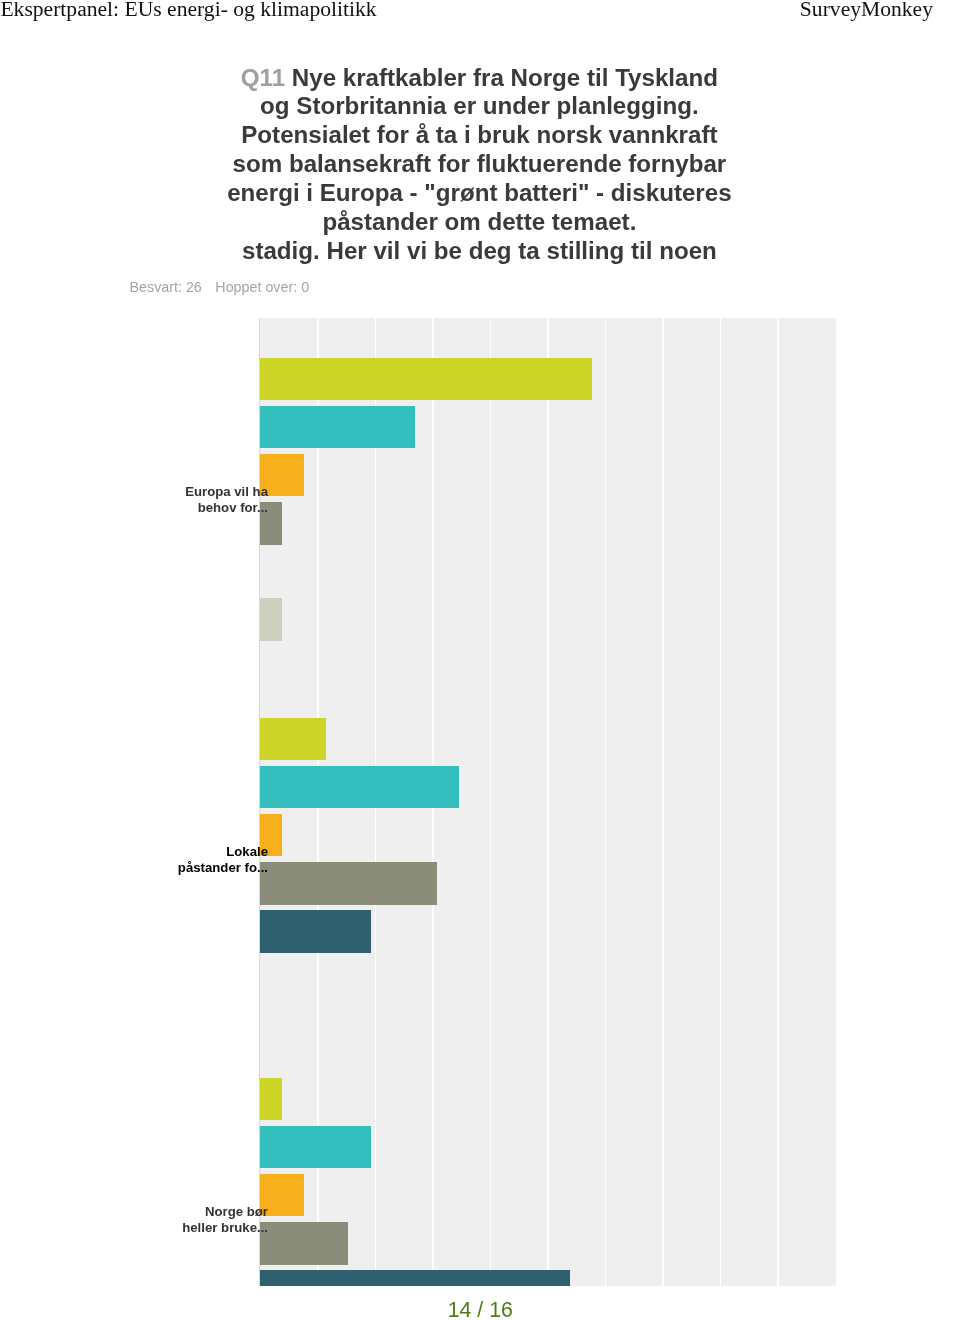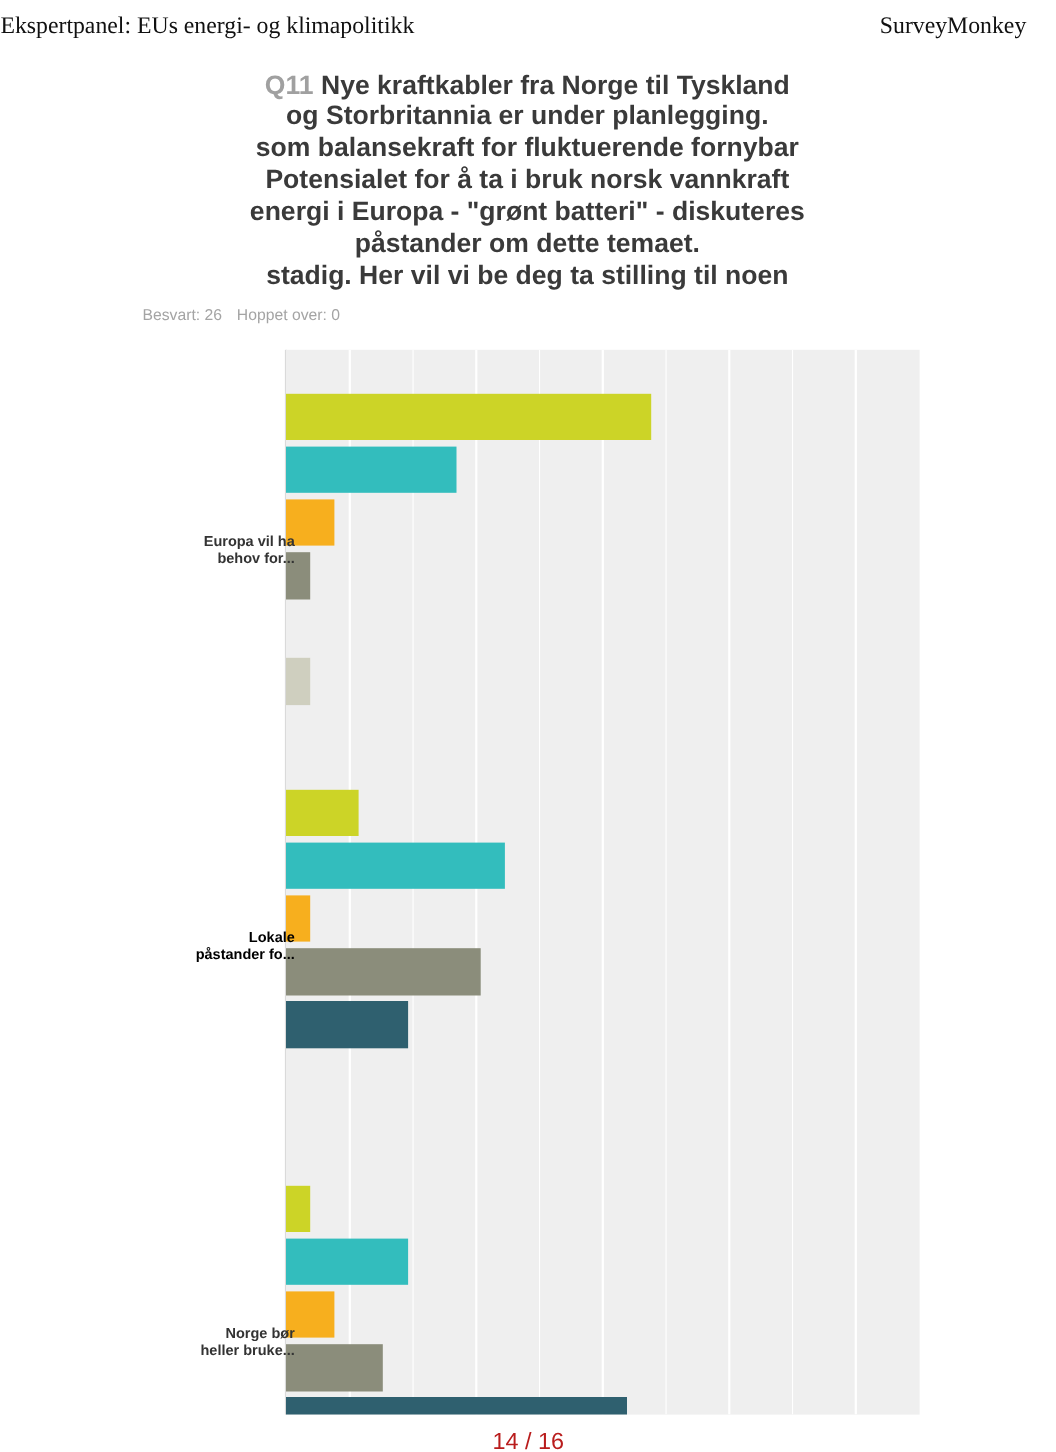--- a/index.html
+++ b/index.html
@@ -5,21 +5,21 @@
   html,body{margin:0;padding:0;}
   body{width:960px;height:1320px;background:#ffffff;overflow:hidden;
        font-family:"Liberation Sans",sans-serif;position:relative;
        -webkit-font-smoothing:antialiased;}
   
   #doc-header,#question-title,#stats-line,#page-number,.cat-label{
        transform:translateZ(0);}
   .page{position:absolute;left:0;top:0;width:960px;height:1320px;overflow:hidden;}
 
   
-  #doc-header{position:absolute;left:0;top:14px;width:934px;height:28px;
+  #doc-header{position:absolute;left:0;top:0;width:934px;height:28px;
       font-family:"Liberation Serif",serif;font-size:21.6px;color:#111;}
   #doc-header .hl{position:absolute;left:0.4px;top:-1.1px;line-height:20.1px;white-space:nowrap;}
   #doc-header .hr{position:absolute;right:1px;top:-1.1px;line-height:20.1px;white-space:nowrap;}
 
   
   #question-title{position:absolute;left:129.4px;top:63.6px;width:700px;text-align:center;
      font-size:24.15px;font-weight:bold;color:#3a3a3a;line-height:28.85px;}
   #question-title .qline{white-space:nowrap;}
   #question-title .qnum{color:#a0a0a0;font-weight:bold;}
   #stats-line{position:absolute;left:129.5px;top:278.5px;width:700px;text-align:left;
@@ -28,37 +28,37 @@
 
   
   #chart-area{position:absolute;left:260px;top:318px;width:576px;height:968px;
      background:#efefef;overflow:hidden;}
   #chart-area .gridline{position:absolute;top:0;height:968px;width:1.6px;background:#ffffff;}
   #axis-line{position:absolute;left:258.9px;top:318px;width:2.3px;height:968px;background:#dadada;}
   .bar{position:absolute;left:0;height:42.6px;}
   .cat-label{position:absolute;width:130px;left:138px;text-align:right;
      font-size:13.2px;font-weight:bold;color:#333333;line-height:15.45px;}
   #page-number{position:absolute;left:0.3px;top:1298.5px;width:960px;text-align:center;
-     font-size:21.3px;line-height:22px;color:#b91c1c;font-family:"Liberation Sans",sans-serif;}
+     font-size:21.3px;line-height:22px;color:#4d7c0f;font-family:"Liberation Sans",sans-serif;}
 </style>
 </head>
 <body style="background: rgb(255, 255, 255);">
 
 <div class="page">
 
   <div id="doc-header">
     <span class="hl">Ekspertpanel: EUs energi- og klimapolitikk</span>
     <span class="hr">SurveyMonkey</span>
   </div>
 
   <div id="question-title" style="color: rgb(58, 58, 58); text-align: center;">
     <div class="qline"><span class="qnum" style="color: rgb(160, 160, 160);">Q11</span> <span>Nye kraftkabler fra Norge til Tyskland</span></div>
     <div class="qline">og Storbritannia er under planlegging.</div>
+    <div class="qline">Potensialet for å ta i bruk norsk vannkraft</div>
     <div class="qline">som balansekraft for fluktuerende fornybar</div>
-    <div class="qline">Potensialet for å ta i bruk norsk vannkraft</div>
     <div class="qline">energi i Europa - "grønt batteri" - diskuteres</div>
     <div class="qline">påstander om dette temaet.</div>
     <div class="qline">stadig. Her vil vi be deg ta stilling til noen</div>
   </div>
 
   <div id="stats-line" style="color: rgb(164, 164, 164);">
     <span>Besvart: 26</span><span class="sep"></span><span>Hoppet over: 0</span>
   </div>
 
   <div id="axis-line" style="background: rgb(218, 218, 218);"></div>

